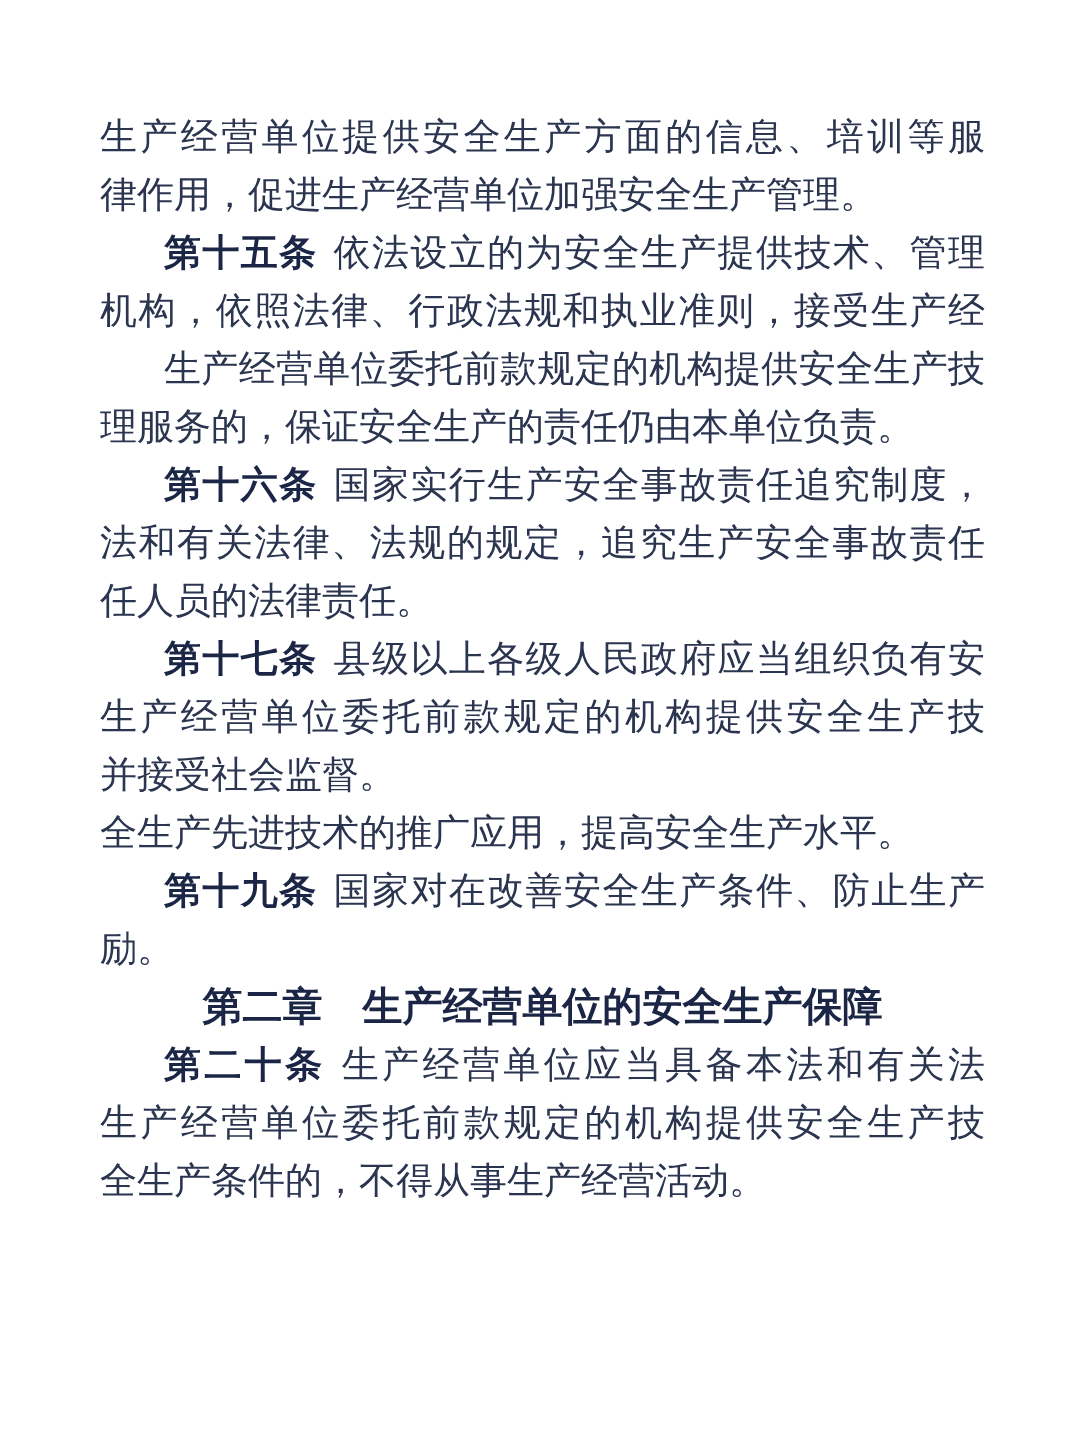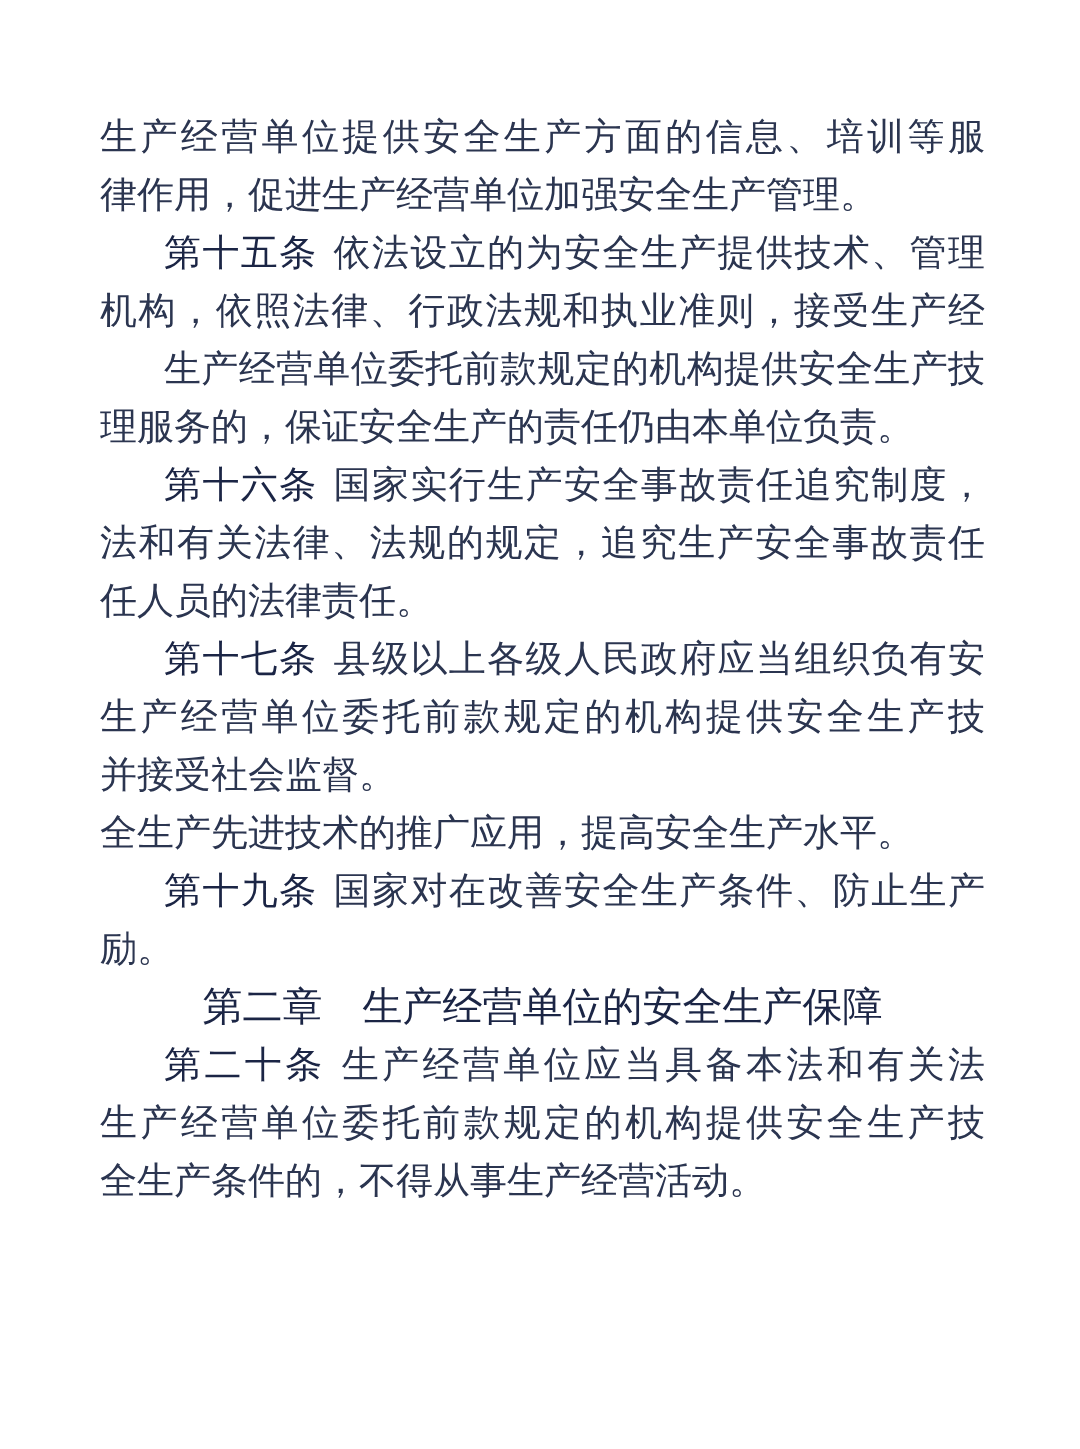--- a/index.html
+++ b/index.html
@@ -31,28 +31,28 @@
   }
   .line.fill {
     text-align: justify;
     text-align-last: justify;
   }
   .line.article-start,
   .line.paragraph-start {
     padding-left: 64px;
   }
   .article-label {
-    font-weight: normal;
+    font-weight: bold;
     color: var(--bold-color);
     margin-right: 16px;
   }
   .line.chapter-heading {
     text-align: left;
     text-align-last: center;
-    font-weight: normal;
+    font-weight: bold;
     font-size: 40px;
     color: var(--bold-color);
   }
 </style>
 </head>
 <body>
 
 <div class="page">
     <div class="line body fill"><span>生产经营单位提供安全生产方面的信息、培训等服务，发挥自</span></div>
     <div class="line body"><span>律作用，促进生产经营单位加强安全生产管理。</span></div>

